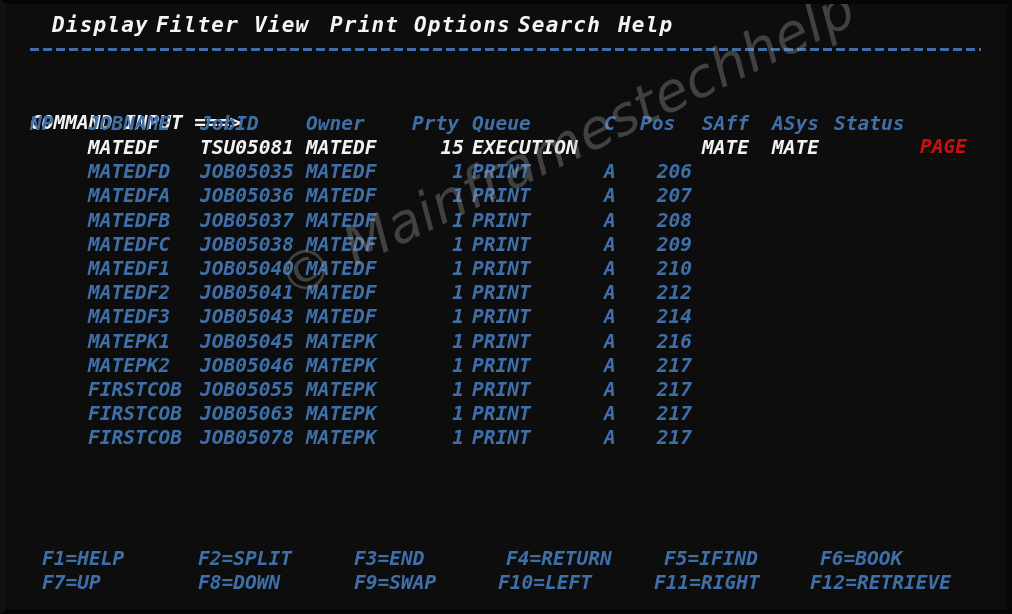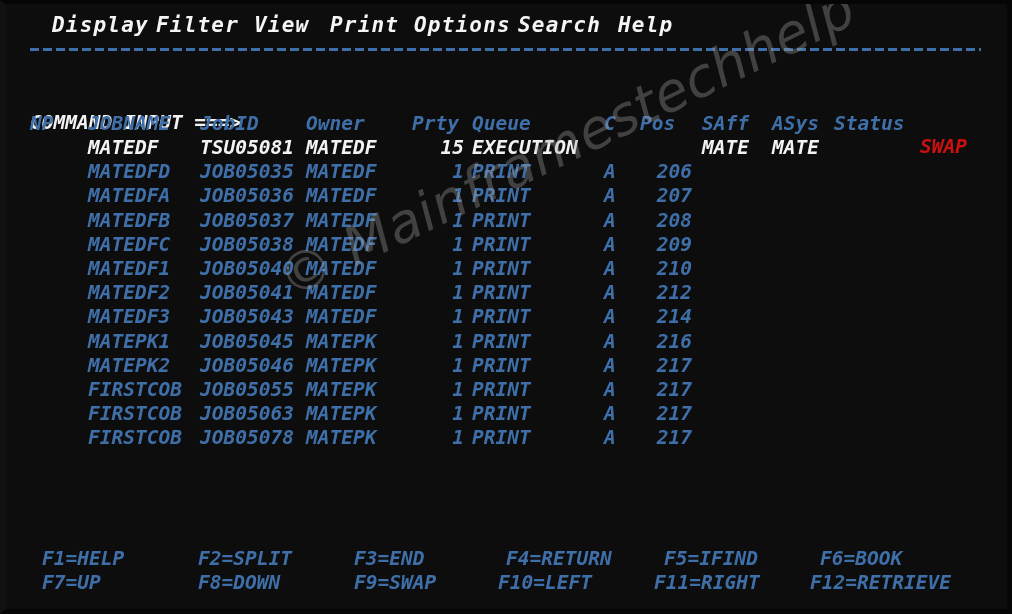--- a/index.html
+++ b/index.html
@@ -126,21 +126,21 @@
 <div id="terminal">
   <div id="screen">
 
     <div id="menubar"><span class="menu-item" style="left: 46px;">Display</span><span class="menu-item" style="left: 150px;">Filter</span><span class="menu-item" style="left: 248px;">View</span><span class="menu-item" style="left: 324px;">Print</span><span class="menu-item" style="left: 408px;">Options</span><span class="menu-item" style="left: 512px;">Search</span><span class="menu-item" style="left: 612px;">Help</span></div>
 
     <div id="sep"></div>
 
 
     <div class="row" style="top:83px;">
       <span class="cell white" style="left:24px;">COMMAND INPUT ===&gt;</span>
-      <span class="cell red" style="left:914px;">SWAP</span>
+      <span class="cell red" style="left:914px;">PAGE</span>
     </div>
     <div id="command-input-field" placeholder=""></div>
 
     <div class="row" id="column-header-row" style="top:108px;"><span class="cell blue" style="left: 24px;">NP</span><span class="cell blue" style="left: 82px;">JOBNAME</span><span class="cell blue" style="left: 194px;">JobID</span><span class="cell blue" style="left: 300px;">Owner</span><span class="cell blue" style="left: 406px;">Prty</span><span class="cell blue" style="left: 466px;">Queue</span><span class="cell blue" style="left: 598px;">C</span><span class="cell blue" style="left: 634px;">Pos</span><span class="cell blue" style="left: 696px;">SAff</span><span class="cell blue" style="left: 766px;">ASys</span><span class="cell blue" style="left: 828px;">Status</span></div>
 
     <div id="table-body">
         <div class="row" style="top: 132px;"><span class="cell white" style="left: 82px;">MATEDF</span><span class="cell white" style="left: 194px;">TSU05081</span><span class="cell white" style="left: 300px;">MATEDF</span><span class="cell white" style="left: 0px; width: 458px; text-align: right;">15</span><span class="cell white" style="left: 466px;">EXECUTION</span><span class="cell white" style="left: 696px;">MATE</span><span class="cell white" style="left: 766px;">MATE</span></div>
         <div class="row" style="top: 156.2px;"><span class="cell blue" style="left: 82px;">MATEDFD</span><span class="cell blue" style="left: 194px;">JOB05035</span><span class="cell blue" style="left: 300px;">MATEDF</span><span class="cell blue" style="left: 0px; width: 458px; text-align: right;">1</span><span class="cell blue" style="left: 466px;">PRINT</span><span class="cell blue" style="left: 598px;">A</span><span class="cell blue" style="left: 0px; width: 686px; text-align: right;">206</span></div>
         <div class="row" style="top: 180.4px;"><span class="cell blue" style="left: 82px;">MATEDFA</span><span class="cell blue" style="left: 194px;">JOB05036</span><span class="cell blue" style="left: 300px;">MATEDF</span><span class="cell blue" style="left: 0px; width: 458px; text-align: right;">1</span><span class="cell blue" style="left: 466px;">PRINT</span><span class="cell blue" style="left: 598px;">A</span><span class="cell blue" style="left: 0px; width: 686px; text-align: right;">207</span></div>
         <div class="row" style="top: 204.6px;"><span class="cell blue" style="left: 82px;">MATEDFB</span><span class="cell blue" style="left: 194px;">JOB05037</span><span class="cell blue" style="left: 300px;">MATEDF</span><span class="cell blue" style="left: 0px; width: 458px; text-align: right;">1</span><span class="cell blue" style="left: 466px;">PRINT</span><span class="cell blue" style="left: 598px;">A</span><span class="cell blue" style="left: 0px; width: 686px; text-align: right;">208</span></div>

